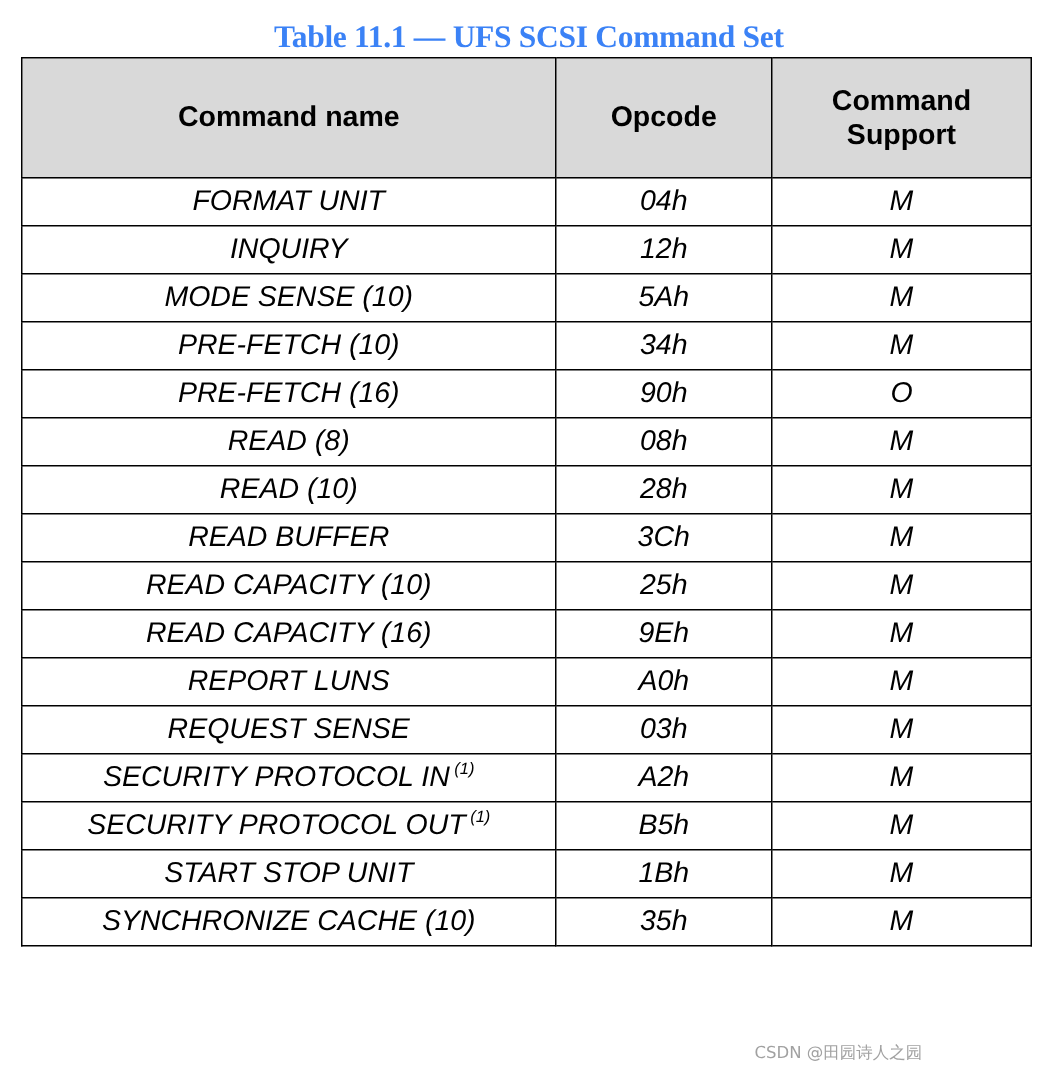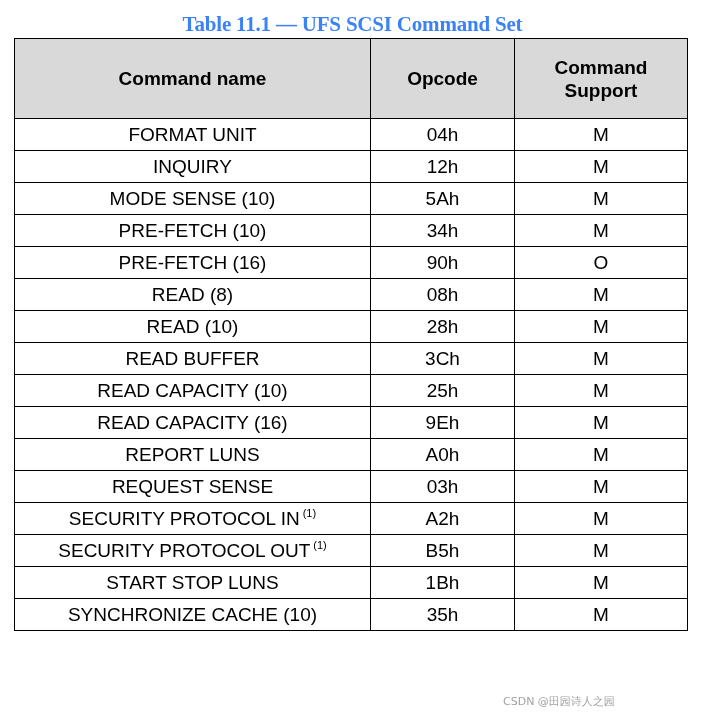--- a/index.html
+++ b/index.html
@@ -10,21 +10,21 @@
     color: #3b82f6; letter-spacing: -0.2px;
   }
   table {
     position: absolute; left: 14px; top: 38px; width: 673px;
     border-collapse: collapse; table-layout: fixed;
     font-family: "Liberation Sans", sans-serif; color: #000;
   }
   col.c1 { width: 356px; } col.c2 { width: 144px; } col.c3 { width: 173px; }
   th, td { border: 1px solid #000; text-align: center; padding: 0; }
   th { background: #d9d9d9; font-weight: bold; font-size: 19px; height: 79px; line-height: 23px; }
-  td { font-size: 19px; height: 31px; line-height: 31px; white-space: nowrap; }
+  td { font-size: 19px; height: 31px; line-height: 31px; white-space: nowrap; font-style: italic; }
   sup { font-size: 11px; vertical-align: 8px; line-height: 0; margin-left: 3px; }
   .watermark {
     position: absolute; left: 503px; top: 694px;
     font-family: "DejaVu Sans", sans-serif; font-size: 11px; color: rgba(130,130,130,0.75);
   }
 </style>
 </head>
 <body>
 
 <div class="title">Table 11.1 — UFS SCSI Command Set</div>
@@ -107,21 +107,21 @@
         <td><span>SECURITY PROTOCOL IN</span><sup>(1)</sup></td>
         <td>A2h</td>
         <td>M</td>
       </tr>
       <tr>
         <td><span>SECURITY PROTOCOL OUT</span><sup>(1)</sup></td>
         <td>B5h</td>
         <td>M</td>
       </tr>
       <tr>
-        <td><span>START STOP LUNS</span></td>
+        <td><span>START STOP UNIT</span></td>
         <td>1Bh</td>
         <td>M</td>
       </tr>
       <tr>
         <td><span>SYNCHRONIZE CACHE (10)</span></td>
         <td>35h</td>
         <td>M</td>
       </tr>
     </tbody>
 </table>

